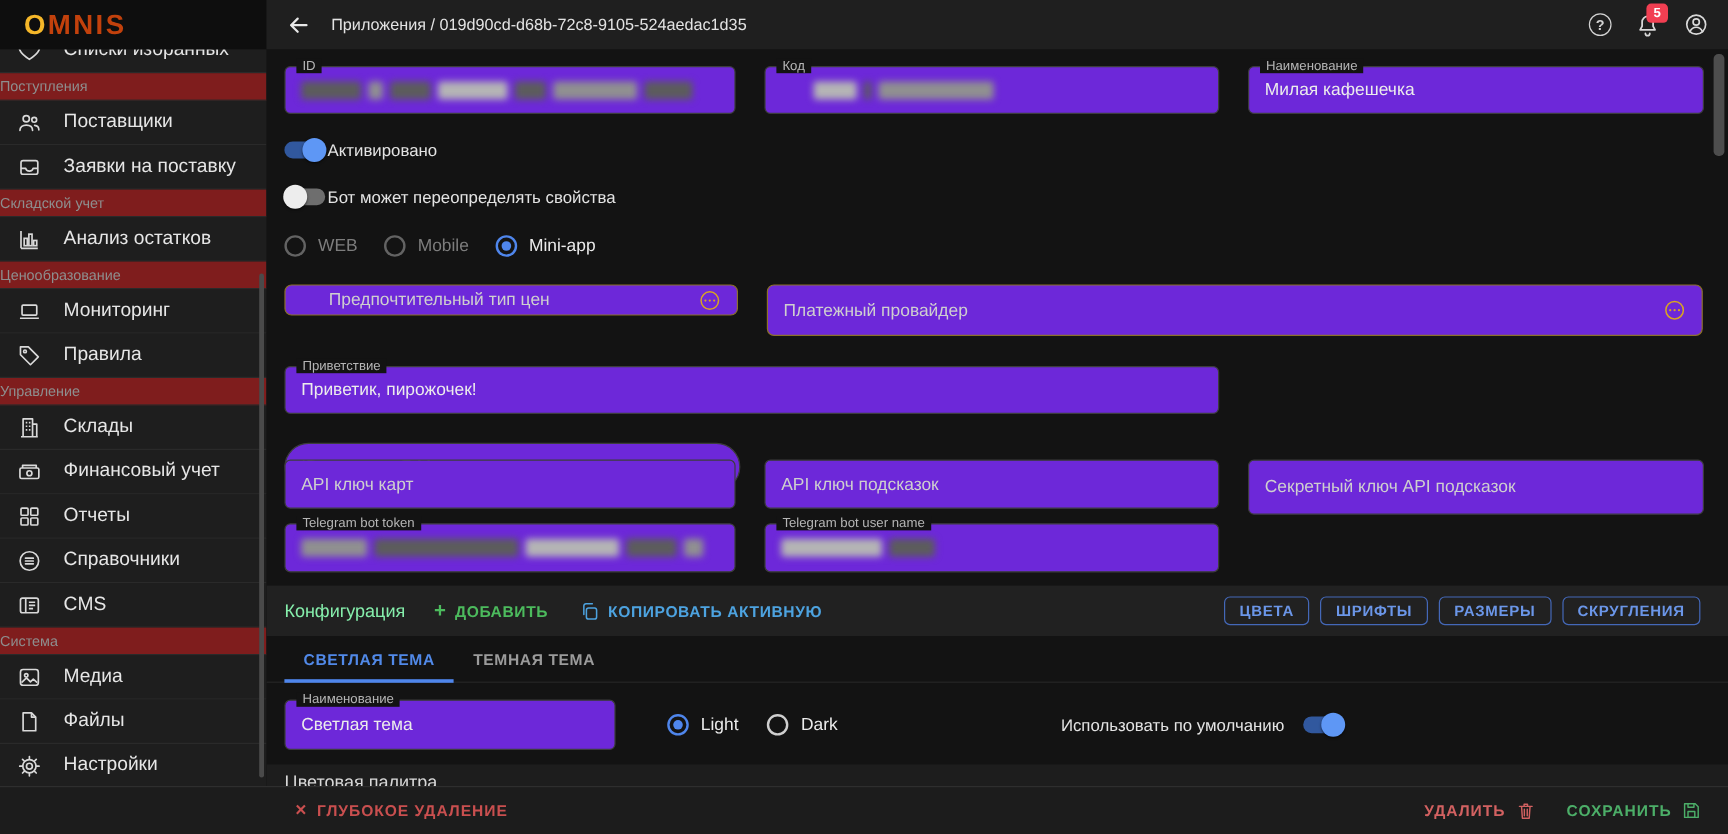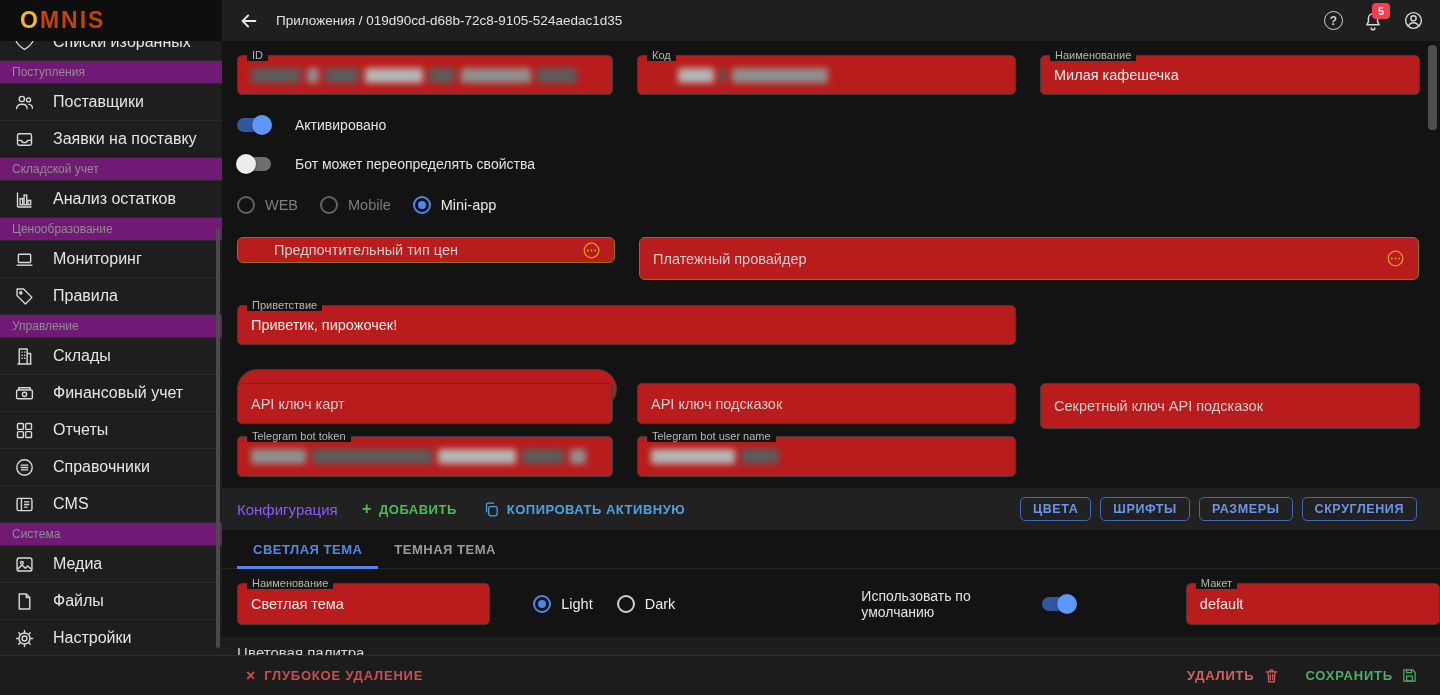--- a/index.html
+++ b/index.html
@@ -30,61 +30,61 @@
     display:flex; align-items:center; justify-content:center; padding:0 4px; }
   
   .sidebar{ position:absolute; top:41px; left:0; width:222px; height:654px;
     background:#1e1e1e; overflow:hidden; z-index:20; }
   .side-list{ margin-top:-17px; }
   .side-item{ height:37px; display:flex; align-items:center; gap:18px; padding-left:14px;
     border-bottom:1px solid #2a2a2a; cursor:pointer; background:#1e1e1e; }
   .side-icon{ width:21px; height:21px; color:#d9d9d9; display:flex; align-items:center; }
   .side-icon svg{ width:21px; height:21px; }
   .side-label{ font-size:16px; color:#e6e6e6; }
-  .side-section{ height:23px; background:#701a75; border-bottom:1px solid #2a2a2a;
-    display:flex; align-items:center; padding-left:12px; font-size:12px; color:#8e8e8e; }
+  .side-section{ height:23px; background:#7f1d1d; border-bottom:1px solid #2a2a2a;
+    display:flex; align-items:center; font-size:12px; color:#8e8e8e; }
   .side-scroll{ position:absolute; top:187px; right:2px; width:4px; height:420px;
     background:#4a4a4a; border-radius:2px; }
   
   .main{ position:absolute; top:41px; left:222px; width:1218px; height:614px; }
   .f-row{ position:absolute; display:flex; gap:24px; }
   .field{ position:relative; border:1px solid #3d3d3d; border-radius:5px;
-    background:#b91c1c; display:flex; align-items:center; padding:0 13px; }
+    background:#6d28d9; display:flex; align-items:center; padding:0 13px; }
   .field .notch{ position:absolute; top:-7px; left:9px; background:#131313;
     padding:0 5px; font-size:11px; color:#b6b6b6; line-height:12px; }
   .field .val{ font-size:14.5px; color:#ececec; }
   .field .ph{ font-size:14.5px; color:#cfcfcf; }
   .field.gold{ border-color:#8c712a; border-radius:6px; justify-content:space-between; }
   .ellipsis-ic{ width:19px; height:19px; flex:0 0 auto; color:#d9a521; }
   .blur-line{ display:flex; gap:6px; align-items:center; filter:blur(3px); }
   .bc{ height:15px; border-radius:2px; background:#909090; }
   .bc.d{ background:#5c5c5c; }
   .bc.l{ background:#b5b5b5; }
   
-  .tg-row{ position:absolute; display:flex; align-items:center; gap:24px; }
+  .tg-row{ position:absolute; display:flex; align-items:center; gap:2px; }
   .toggle{ width:34px; height:14px; border-radius:8px; background:#6e6e6e; position:relative;
     cursor:pointer; flex:0 0 auto; }
   .toggle .knob{ position:absolute; top:-3px; left:-1px; width:20px; height:20px;
     border-radius:50%; background:#ededed; box-shadow:0 1px 2px rgba(0,0,0,.6); }
   .toggle.on{ background:#31589e; }
   .toggle.on .knob{ left:15px; background:#5e97f5; }
   .tg-label{ font-size:14px; color:#e3e3e3; }
   .radio-group{ display:flex; align-items:center; gap:10px; cursor:pointer; }
   .radio{ width:18px; height:18px; border:2px solid #8b8b8b; border-radius:50%;
     position:relative; flex:0 0 auto; }
   .radio.dim{ border-color:#636363; }
   .radio.checked{ border-color:#4f86ec; }
   .radio.checked::after{ content:''; position:absolute; top:3px; left:3px; width:8px;
     height:8px; border-radius:50%; background:#4f86ec; }
   .radio-label{ font-size:14.5px; color:#ececec; }
   .radio-label.dim{ color:#7d7d7d; }
   
   .config-bar{ position:absolute; left:0; top:447px; width:1218px; height:42px;
     background:#212121; display:flex; align-items:center; }
-  .config-title{ font-size:15px; color:#8b5cf6; margin-left:15px;text-align:center; }
+  .config-title{ font-size:15px; color:#86efac; margin-left:15px;text-align:center; }
   .txt-btn{ display:flex; align-items:center; gap:7px; font-size:13px; font-weight:700;
     letter-spacing:.5px; cursor:pointer; background:none; border:none;
     font-family:"Liberation Sans", sans-serif; }
   .txt-btn.green{ color:#4cbb5d; margin-left:24px; }
   .txt-btn.blue{ color:#4da3e0; margin-left:26px; }
   .plus-g{ font-size:17px; font-weight:700; line-height:14px; }
   .cfg-right{ margin-left:auto; margin-right:23px; display:flex; gap:9px; }
   .out-btn{ height:24px; padding:0 12px; border:1.5px solid #4468b8; border-radius:5px;
     background:none; color:#6b96e8; font-size:12.5px; font-weight:700; letter-spacing:.6px;
     cursor:pointer; font-family:"Liberation Sans", sans-serif; }
@@ -472,24 +472,20 @@
       <span class="radio-group">
         <span class="radio" style="border-color:#cfcfcf;"></span>
         <span class="radio-label">Dark</span>
       </span>
       <span style="display:flex;align-items:center;gap:16px;margin-left:162px;">
         <span class="tg-label">Использовать по умолчанию</span>
         <span class="toggle on">
             <span class="knob"></span>
           </span>
       </span>
-      <div class="field" style="width:277px;height:42px;margin-left:86px;">
-        <span class="notch">Макет</span>
-        <span class="val">default</span>
-      </div>
     </div>
 
     <div class="palette-strip">
       <div class="txt">Цветовая палитра</div>
     </div>
   </main>
 
   <footer class="bottombar">
     <button class="foot-btn deep">
       <span class="x-glyph">×</span>

